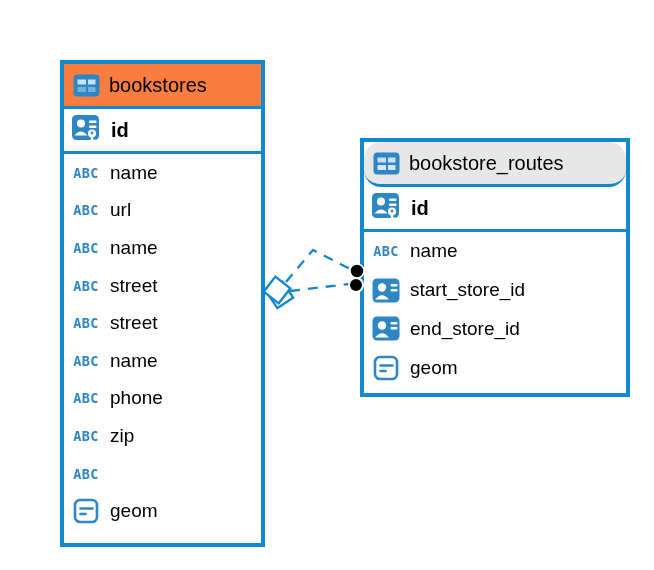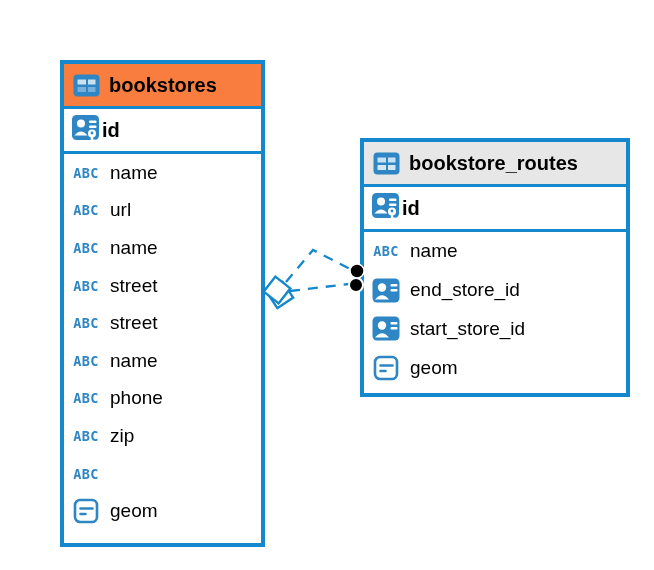--- a/index.html
+++ b/index.html
@@ -19,27 +19,26 @@
     position:absolute;background:#fff;
     border:4px solid var(--blue);
     box-sizing:border-box;
   }
   .t0{left:60px;top:60px;width:205px;height:487px;}
   .t1{left:360px;top:138px;width:270px;height:259px;}
   .hdr{
     height:42px;border-bottom:3px solid var(--blue);
     display:flex;align-items:center;gap:9px;padding:0 9px;
     font-size:20px;
-    font-weight:bold;
   }
   .t0 .hdr{background:var(--orange);}
-  .t1 .hdr{background:var(--gray);}
+  .t1 .hdr{background:var(--gray);border-radius:17px;}
   .pkrow{
     height:42px;border-bottom:3px solid var(--blue);
-    display:flex;align-items:center;padding:0 7px;
+    display:flex;align-items:center;gap:9px;padding:0 7px;
     font-size:20px;font-weight:bold;
   }
   .cols{padding-top:0;}
   .row{
     height:37.6px;display:flex;align-items:center;gap:9px;padding:0 7px;
     font-size:19px;
   }
   .t1 .row{height:38.8px;}
   .icn{display:inline-flex;align-items:center;justify-content:center;flex:0 0 auto;}
   .abc{
@@ -172,33 +171,33 @@
     <div class="row">
       <span class="icn" style="width:30px">
         <svg width="28" height="25" viewBox="0 0 28 25">
           <rect x="0.5" y="0.5" width="27" height="24" rx="4.5" fill="#2e86c4"></rect>
           <circle cx="10" cy="9.5" r="4.2" fill="#fff"></circle>
           <path d="M3 21.5 Q10 13 17 21.5 L3 21.5 Z" fill="#fff"></path>
           <rect x="18.5" y="6" width="7" height="2.5" rx="1" fill="#fff"></rect>
           <rect x="18.5" y="11" width="7" height="2.5" rx="1" fill="#fff"></rect>
         </svg>
       </span>
-      <span>end_store_id</span>
+      <span>start_store_id</span>
     </div>
     <div class="row">
       <span class="icn" style="width:30px">
         <svg width="28" height="25" viewBox="0 0 28 25">
           <rect x="0.5" y="0.5" width="27" height="24" rx="4.5" fill="#2e86c4"></rect>
           <circle cx="10" cy="9.5" r="4.2" fill="#fff"></circle>
           <path d="M3 21.5 Q10 13 17 21.5 L3 21.5 Z" fill="#fff"></path>
           <rect x="18.5" y="6" width="7" height="2.5" rx="1" fill="#fff"></rect>
           <rect x="18.5" y="11" width="7" height="2.5" rx="1" fill="#fff"></rect>
         </svg>
       </span>
-      <span>start_store_id</span>
+      <span>end_store_id</span>
     </div>
     <div class="row">
       <span class="icn" style="width:30px">
         <svg width="26" height="26" viewBox="0 0 26 26">
           <rect x="2" y="2" width="22" height="22" rx="5" fill="none" stroke="#2e86c4" stroke-width="2.6"></rect>
           <line x1="7.5" y1="10.5" x2="19.5" y2="10.5" stroke="#2e86c4" stroke-width="2.6" stroke-linecap="round"></line>
           <line x1="7.5" y1="16" x2="12.5" y2="16" stroke="#2e86c4" stroke-width="2.6" stroke-linecap="round"></line>
         </svg>
       </span>
       <span>geom</span>

